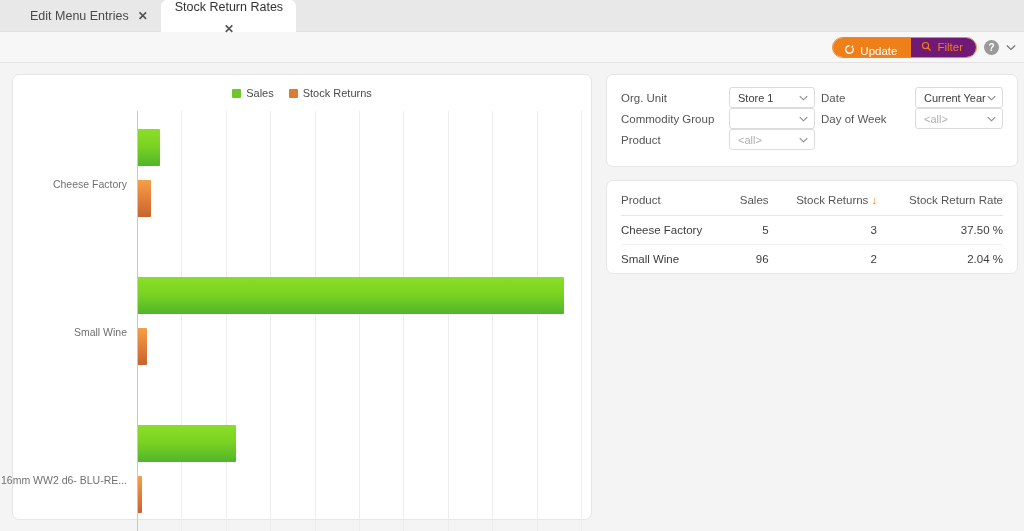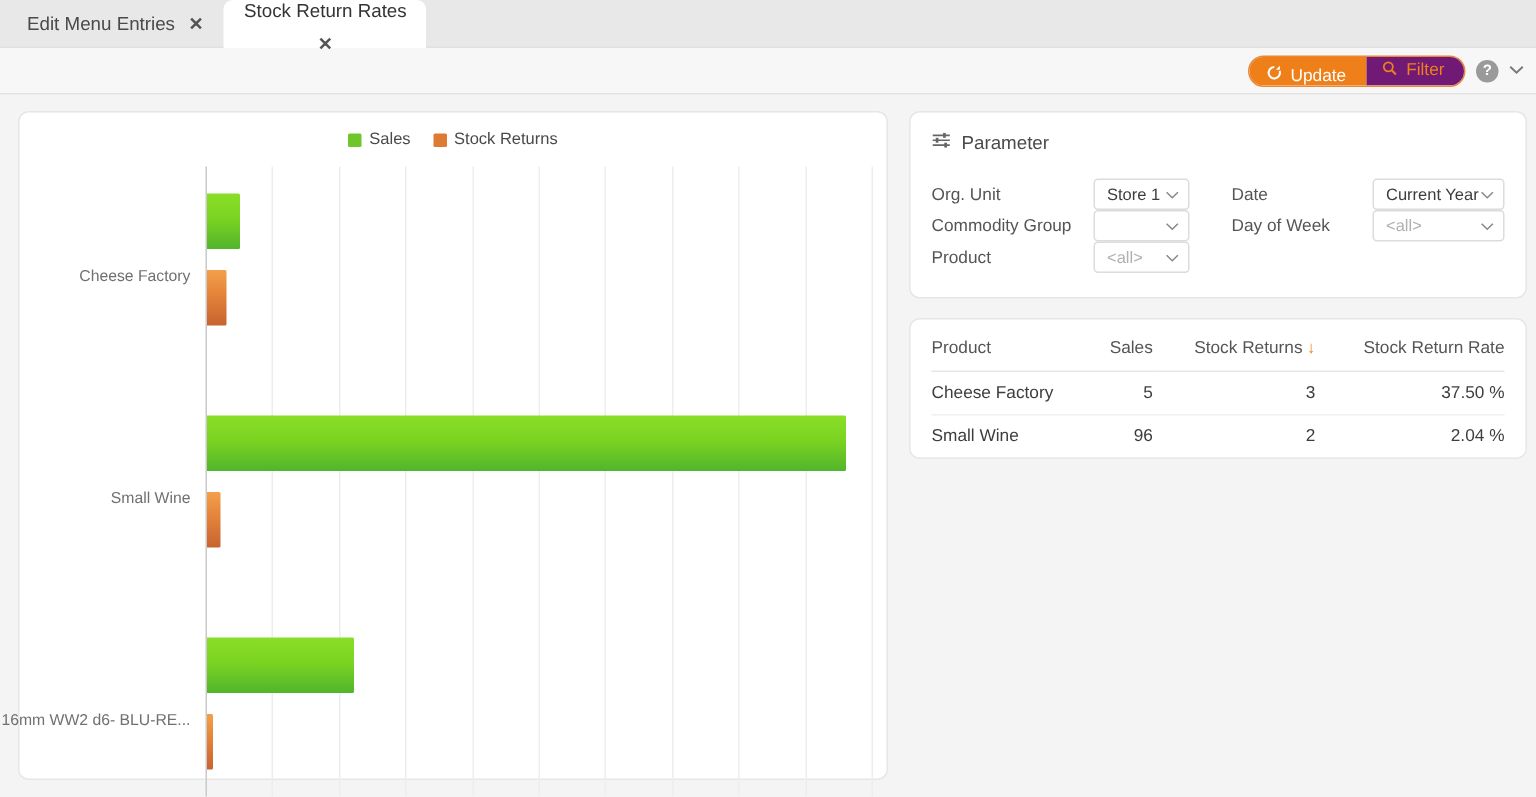--- a/index.html
+++ b/index.html
@@ -9,21 +9,21 @@
     background: #f4f4f4;
     overflow: hidden;
   }
 
   
   .tabbar {
     height: 32px;
     background: #e8e8e8;
     display: flex;
     align-items: center;
-    padding-left: 4px;
+    padding-left: 16px;
     border-bottom: 1px solid #e0e0e0;
   }
   .tab {
     height: 32px;
     display: flex;
     align-items: center;
     gap: 9px;
     padding: 0 13px 0 14px;
     font-size: 12.5px;
     color: #4a4a4a;
@@ -189,21 +189,21 @@
     border: 1px solid #dcdcdc;
     border-radius: 3px;
     background: #fff;
     display: flex;
     align-items: center;
     justify-content: space-between;
     padding: 0 6px 0 8px;
     font-size: 11px;
     color: #3d3d3d;
     cursor: pointer;
-    width: 64px;
+    width: 86px;
   }
   .select.wide { width: 88px; }
   .select .placeholder { color: #b0b0b0; }
   .select .chev { color: #888; font-size: 9px; }
 
   
   .table-panel { padding: 0 14px; }
   table { width: 100%; border-collapse: collapse; }
   th {
     font-size: 11.5px;
@@ -303,33 +303,20 @@
         <div class="ylabel" style="top: 215px;">Small Wine</div>
         <div class="bar sales" style="left: 1px; top: 314px; width: 97.68px;"></div>
         <div class="bar returns" style="left: 1px; top: 365px; width: 4.44px;"></div>
         <div class="ylabel" style="top: 363px;">16mm WW2 d6- BLU-RE...</div>
       </div>
   </div>
 
   <div class="rightcol">
 
     <div class="panel param-panel">
-      <div class="param-title">
-        <span>
-          <svg width="13" height="13" viewBox="0 0 16 16">
-            <line x1="1" y1="4" x2="15" y2="4" stroke="#666" stroke-width="1.4"></line>
-            <line x1="1" y1="8" x2="15" y2="8" stroke="#666" stroke-width="1.4"></line>
-            <line x1="1" y1="12" x2="15" y2="12" stroke="#666" stroke-width="1.4"></line>
-            <rect x="9.5" y="2" width="2.2" height="4" fill="#666"></rect>
-            <rect x="3.5" y="6" width="2.2" height="4" fill="#666"></rect>
-            <rect x="10.5" y="10" width="2.2" height="4" fill="#666"></rect>
-          </svg>
-        </span>
-        <span>Parameter</span>
-      </div>
 
       <div class="param-grid">
         <div class="param-label">Org. Unit</div>
         <div class="select">
           <span>Store 1</span>
           <span class="chev">
             <svg width="9" height="6" viewBox="0 0 12 8">
                 <path d="M1 1.6 L6 6.4 L11 1.6" fill="none" stroke="#888" stroke-width="1.4"></path>
               </svg>
           </span>

